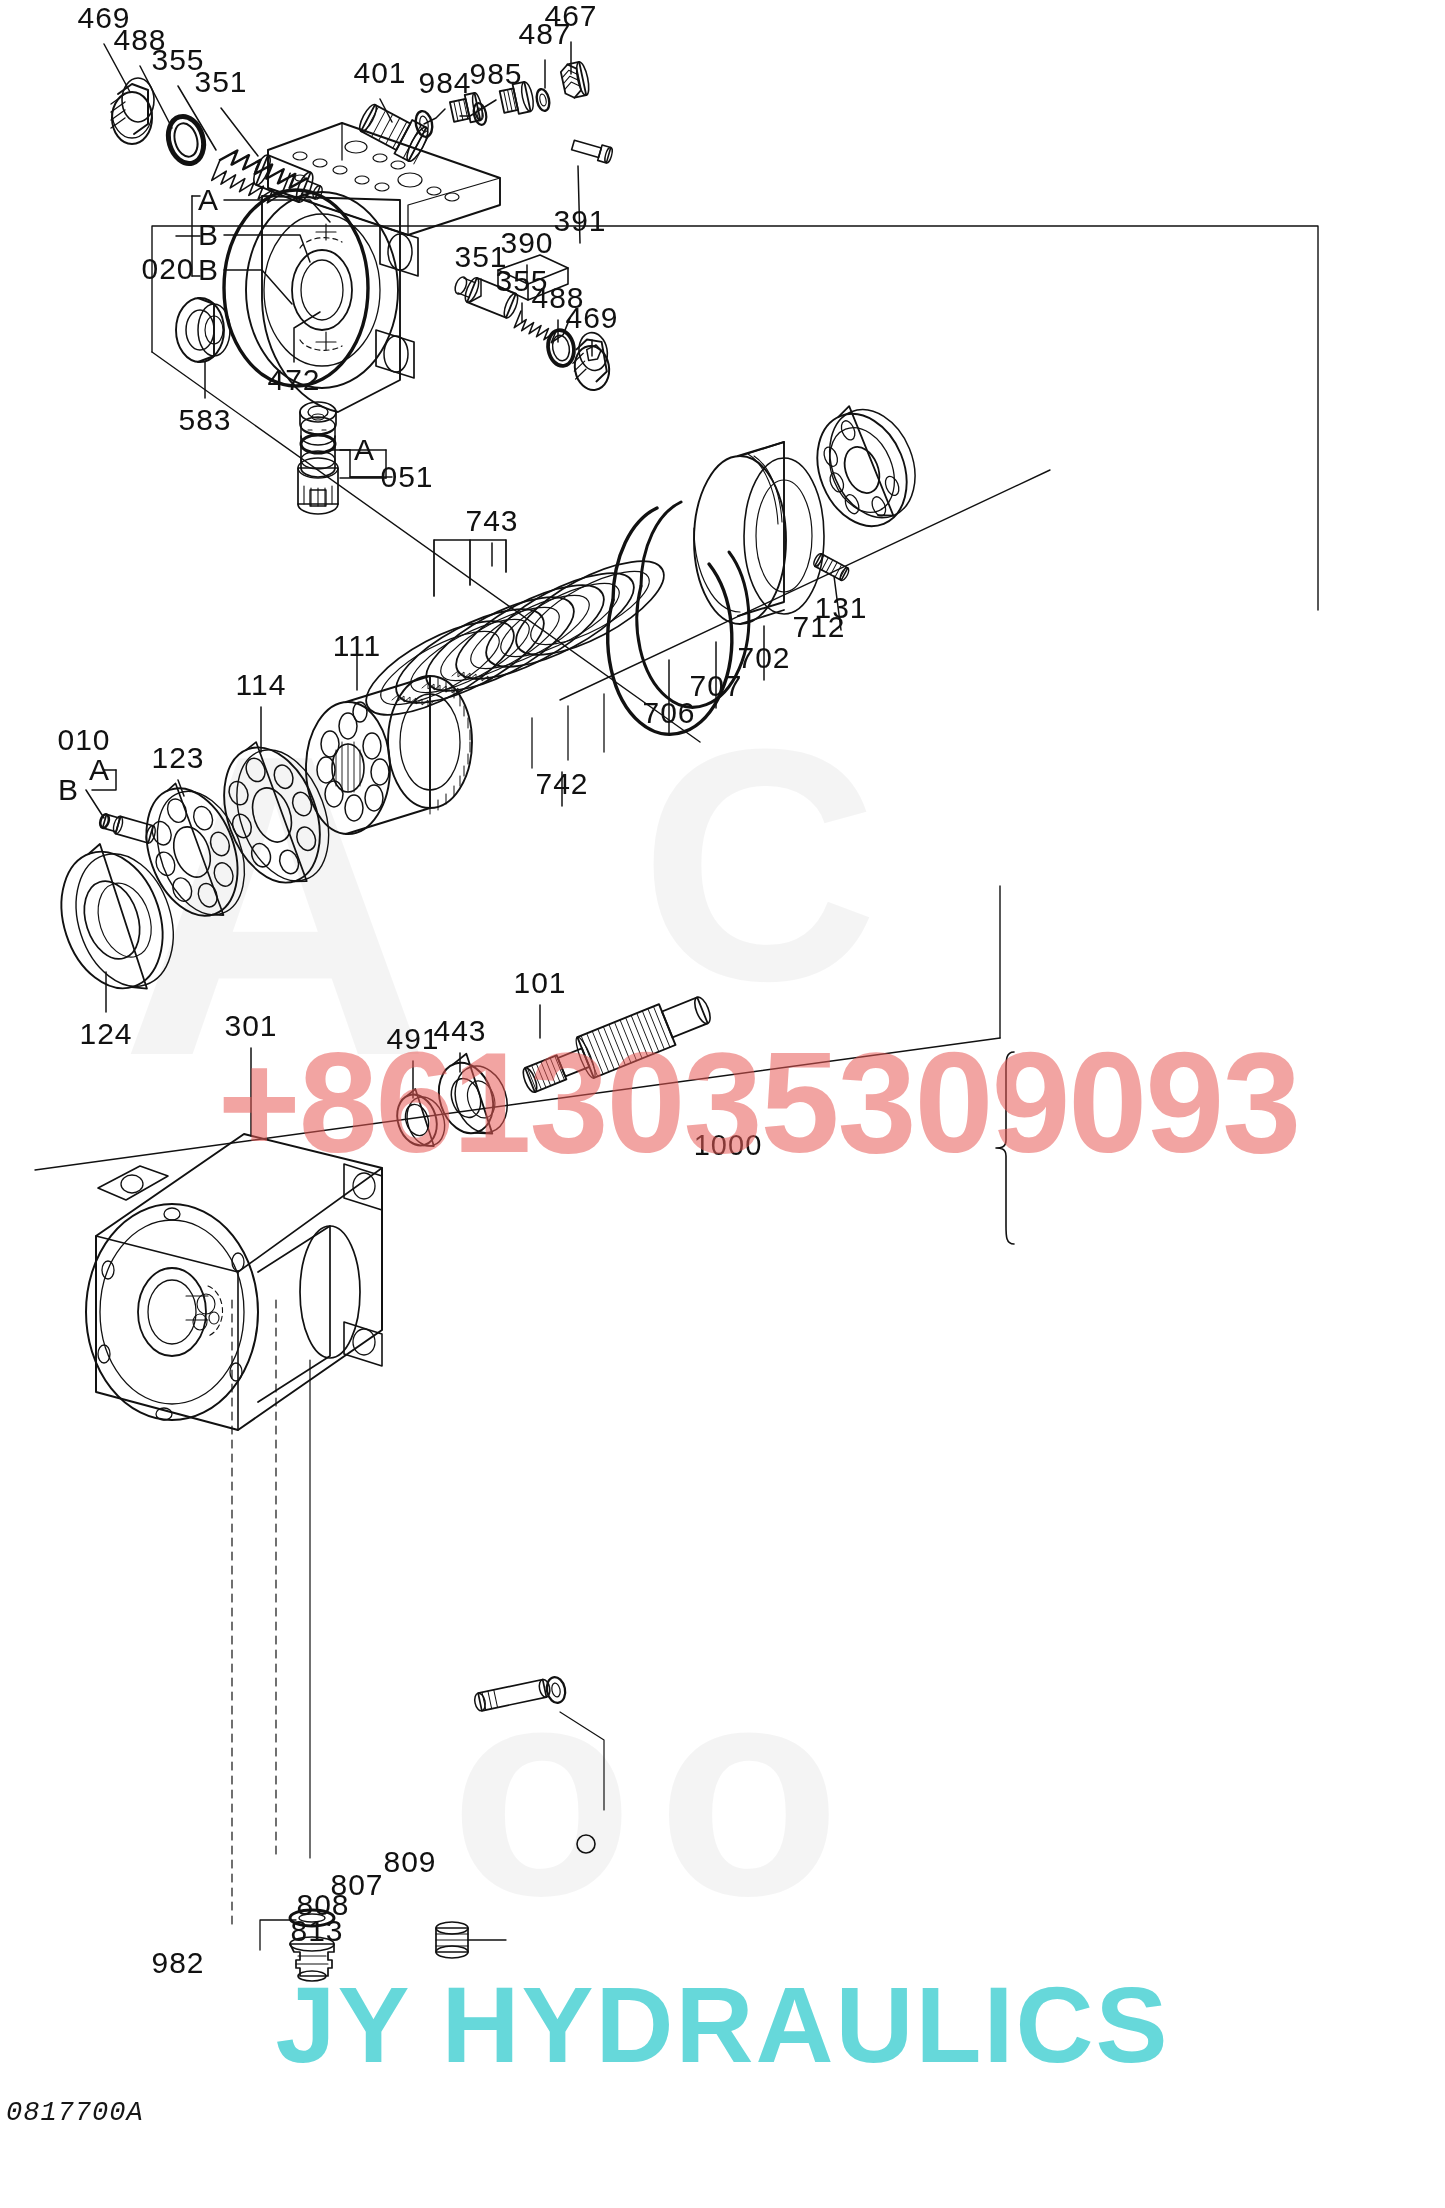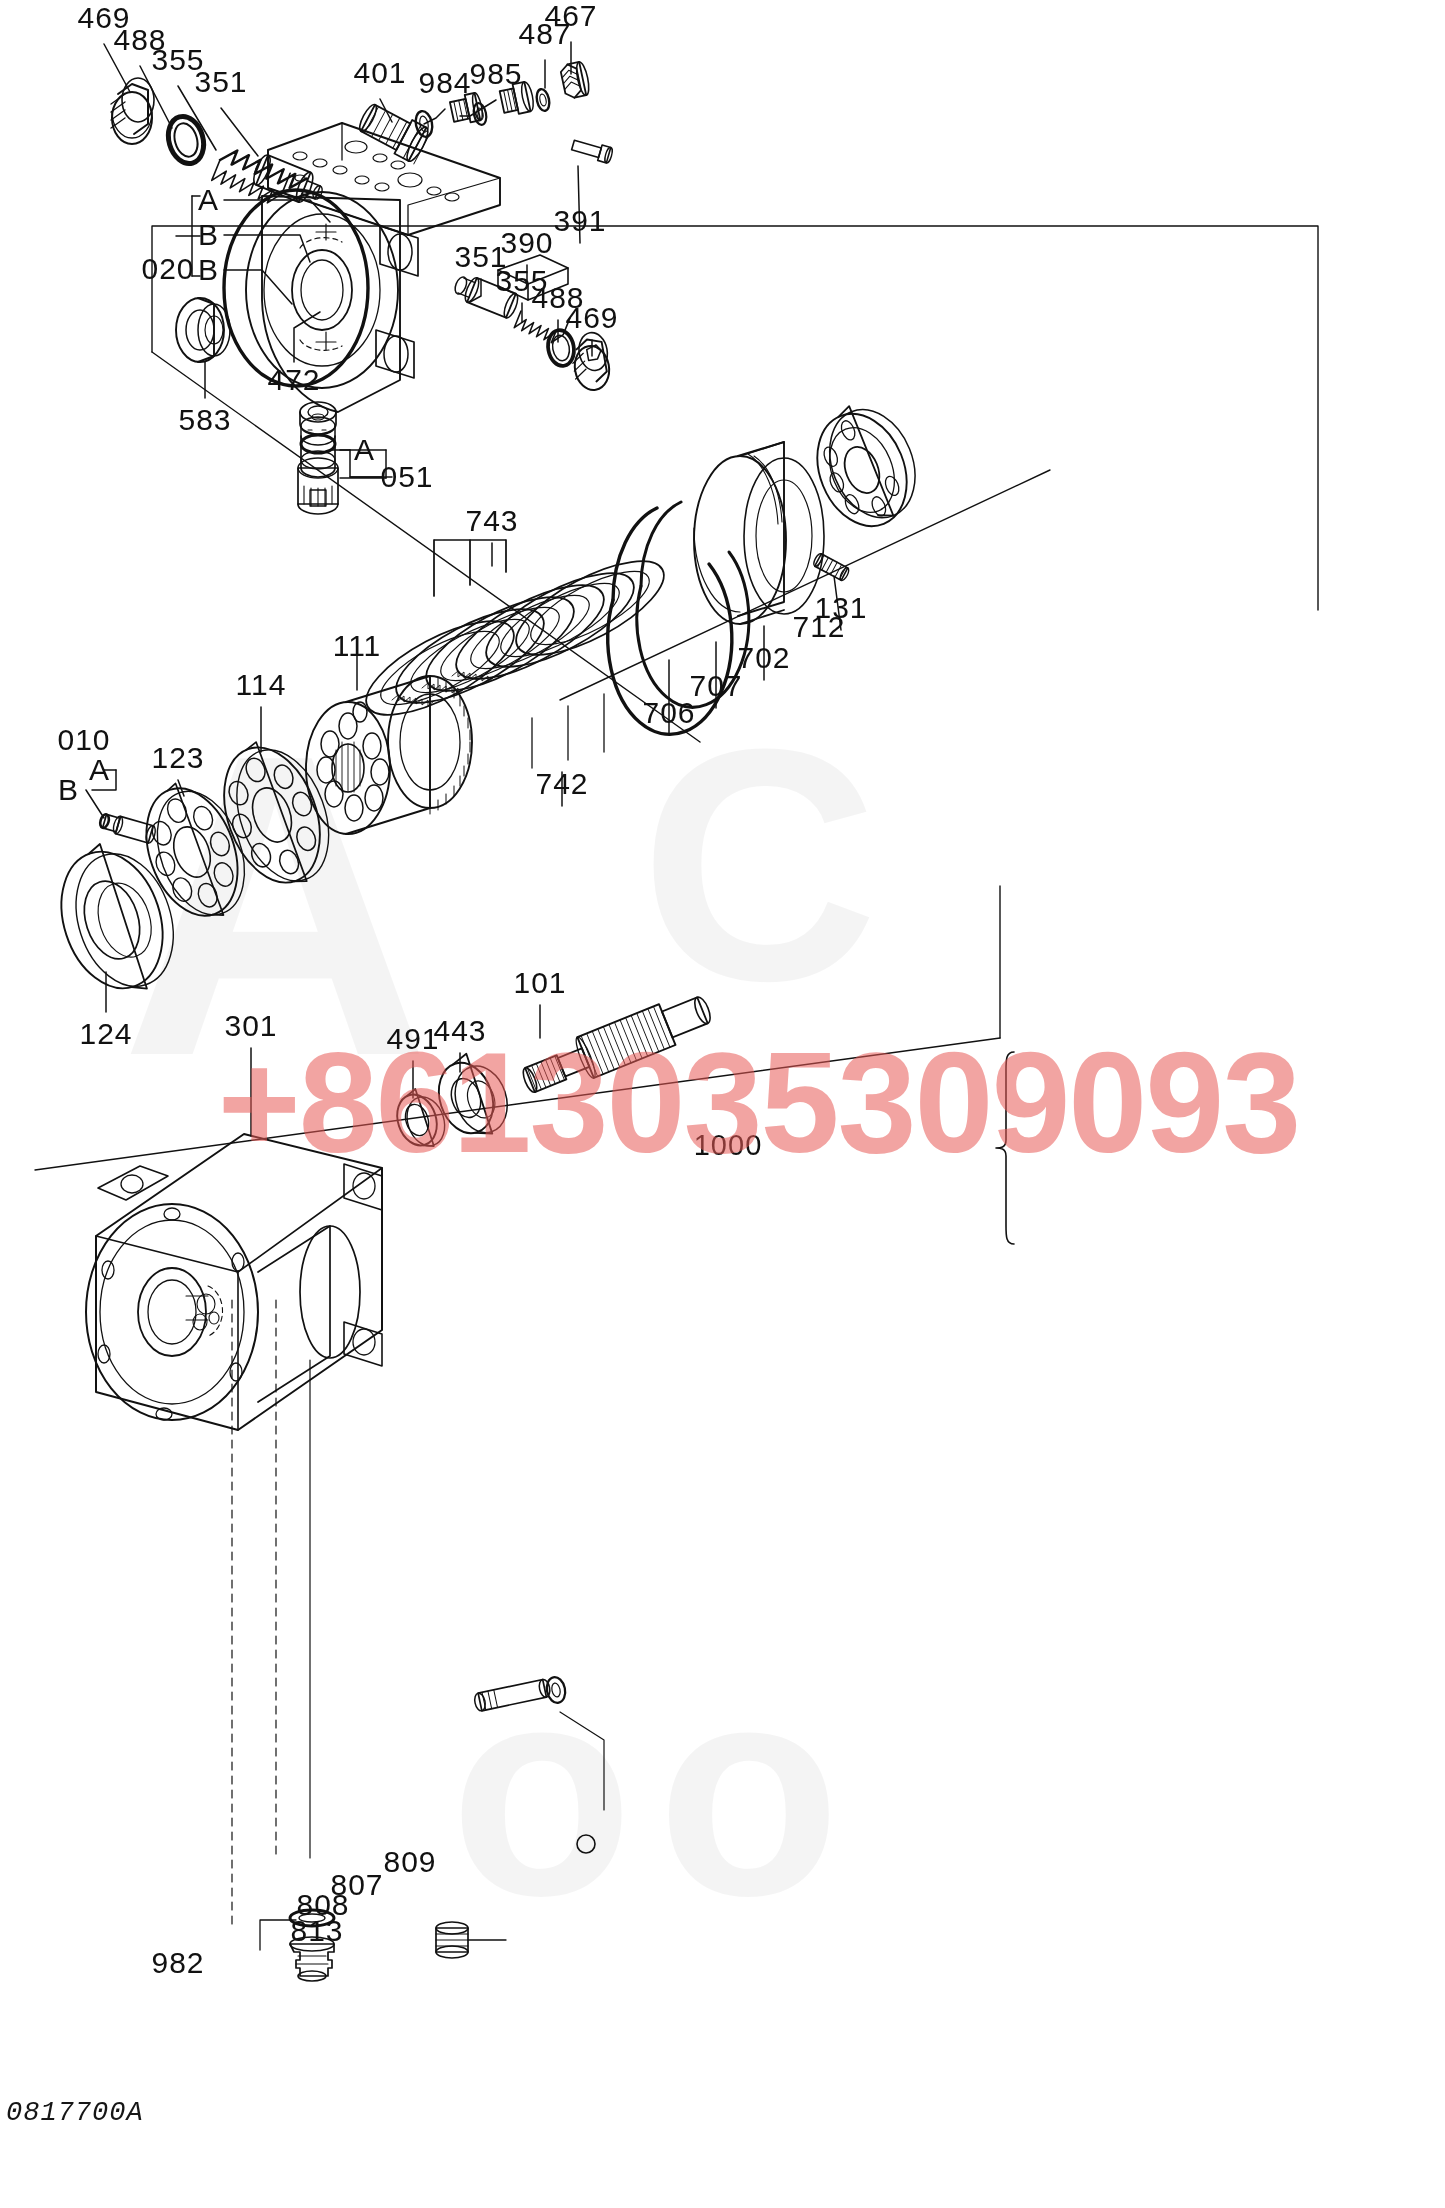--- a/index.html
+++ b/index.html
@@ -696,14 +696,15 @@
       <div class="lbl n" style="left: 323px; top: 1905px;">808</div>
       <div class="lbl n" style="left: 357px; top: 1885px;">807</div>
       <div class="lbl n" style="left: 410px; top: 1862px;">809</div>
     </div>
 
   <div id="kit-label" class="lbl grp" style="left:728px; top:1145px;">1000</div>
 
   <div class="drawno">0817700A</div>
 
   <div class="wm-phone">+8613035309093</div>
+  <div class="wm-brand">JY HYDRAULICS</div>
 
 </div>
 
 </body></html>

